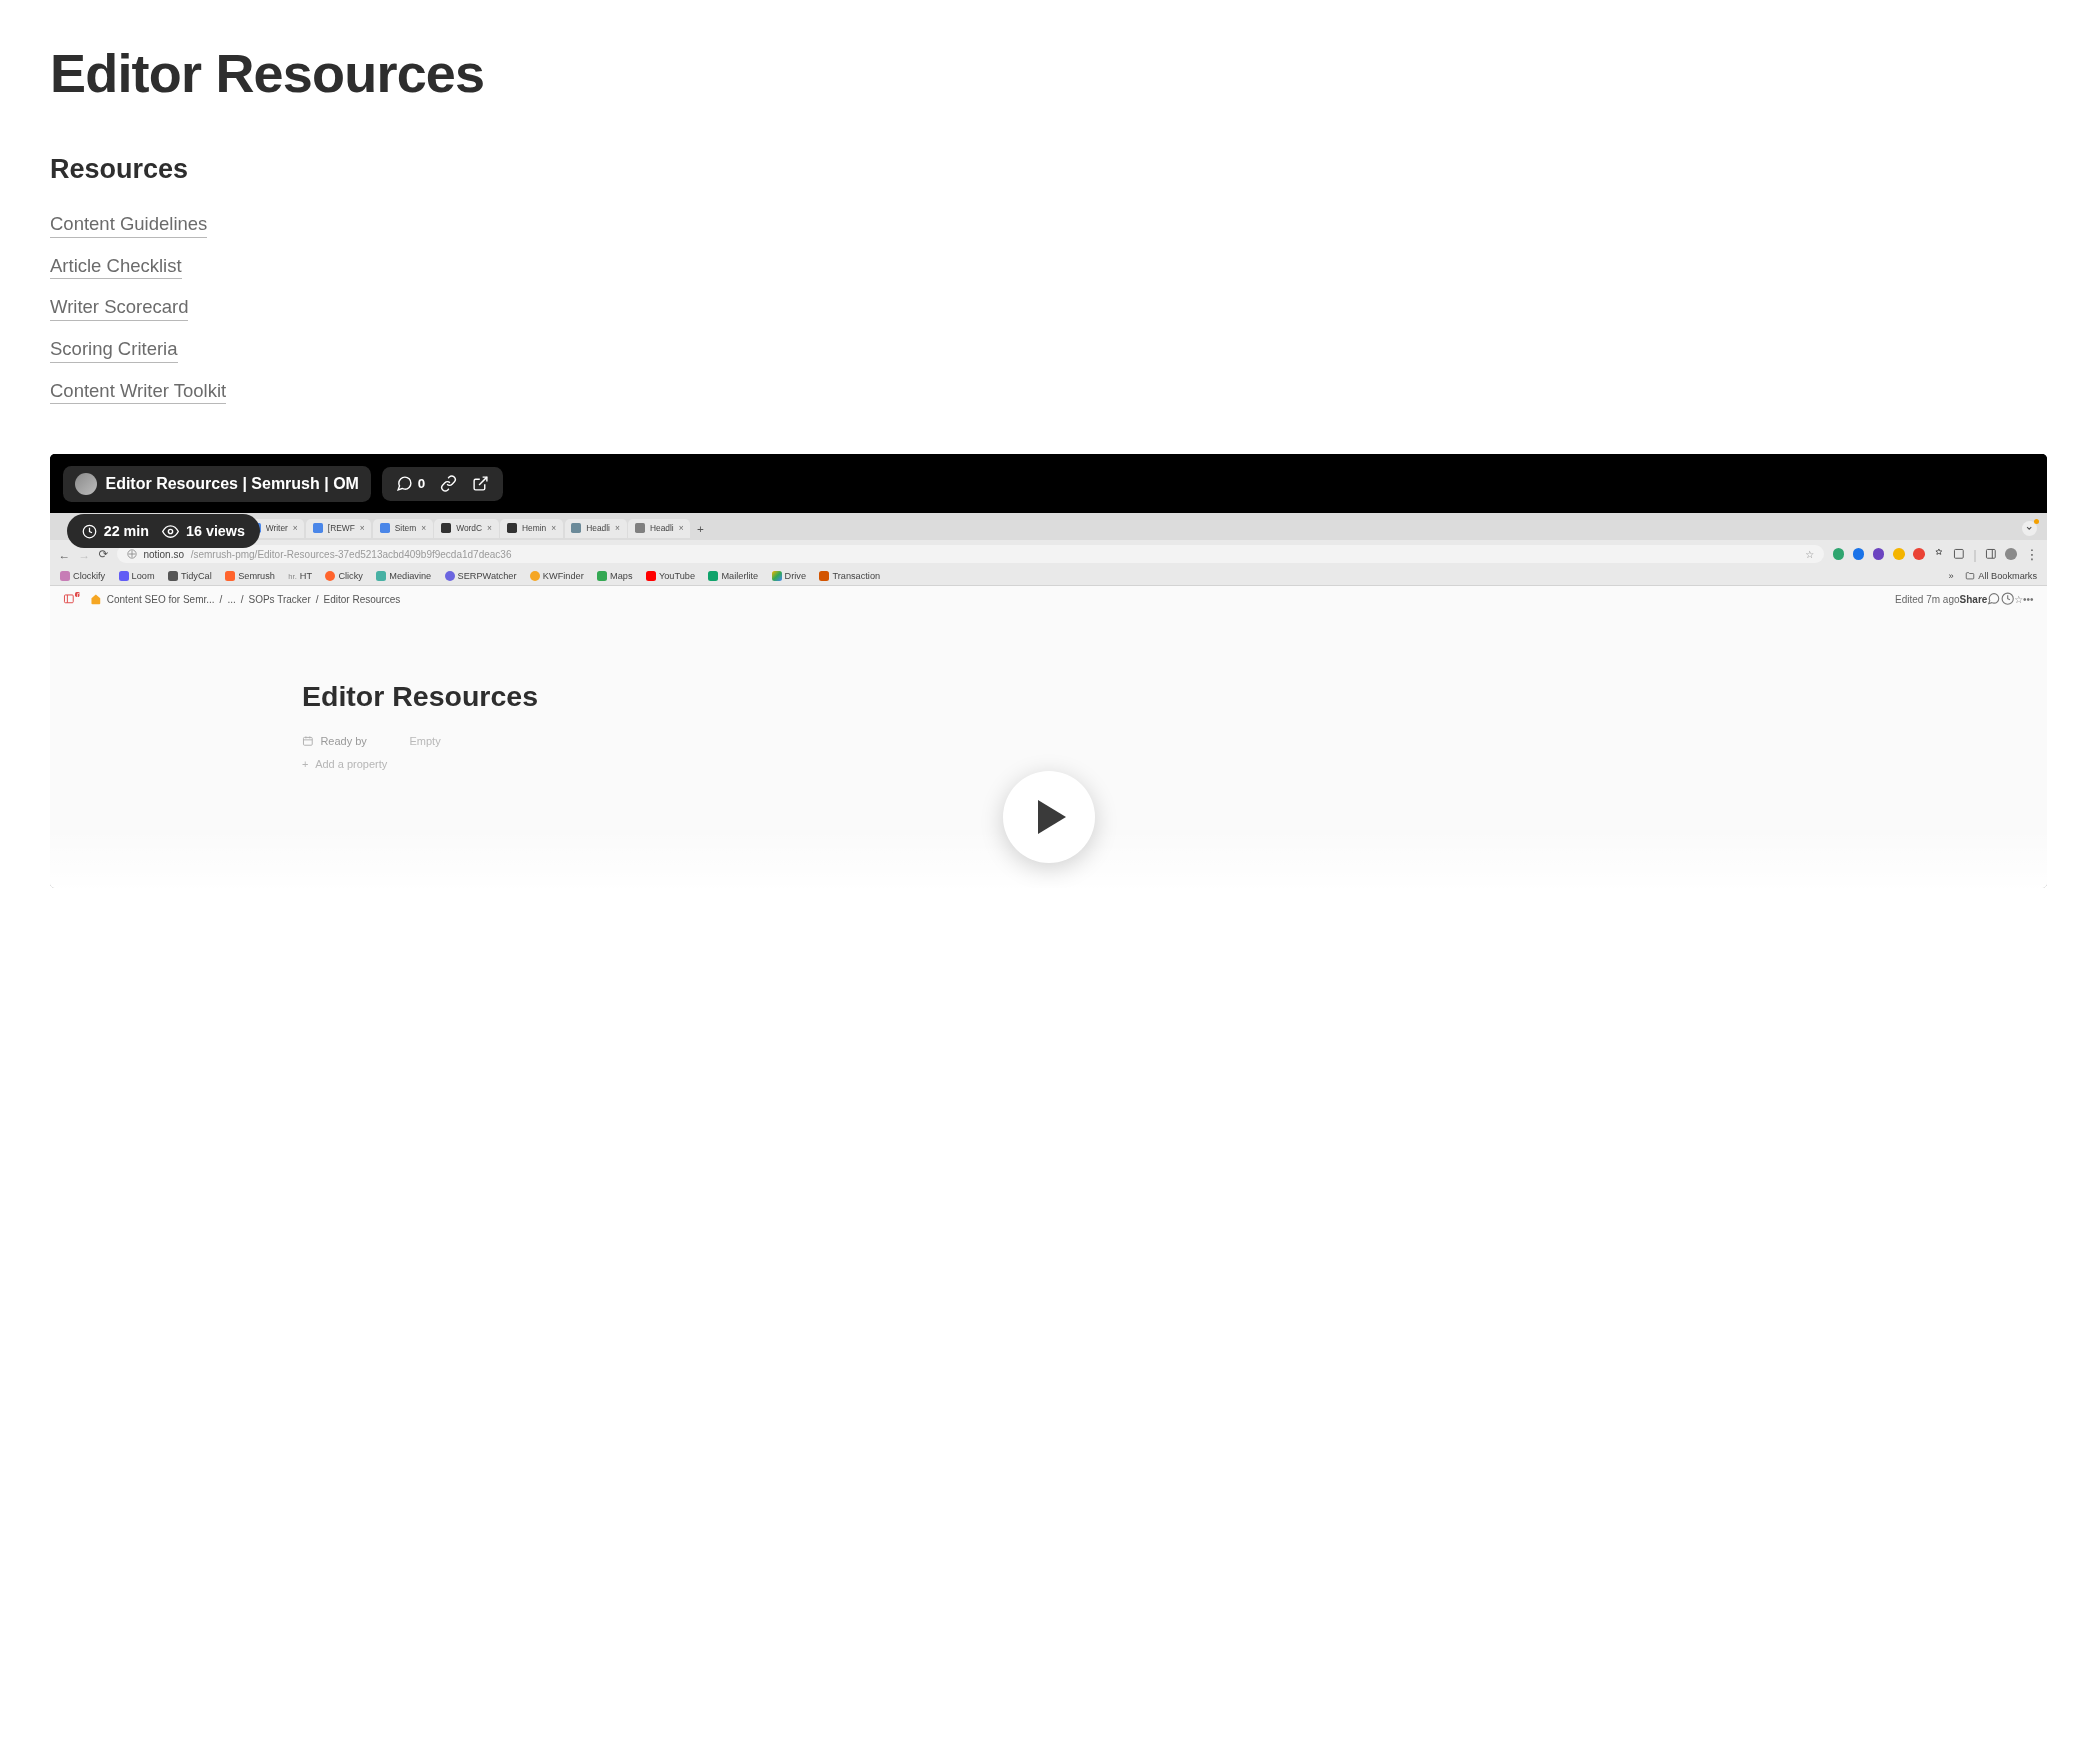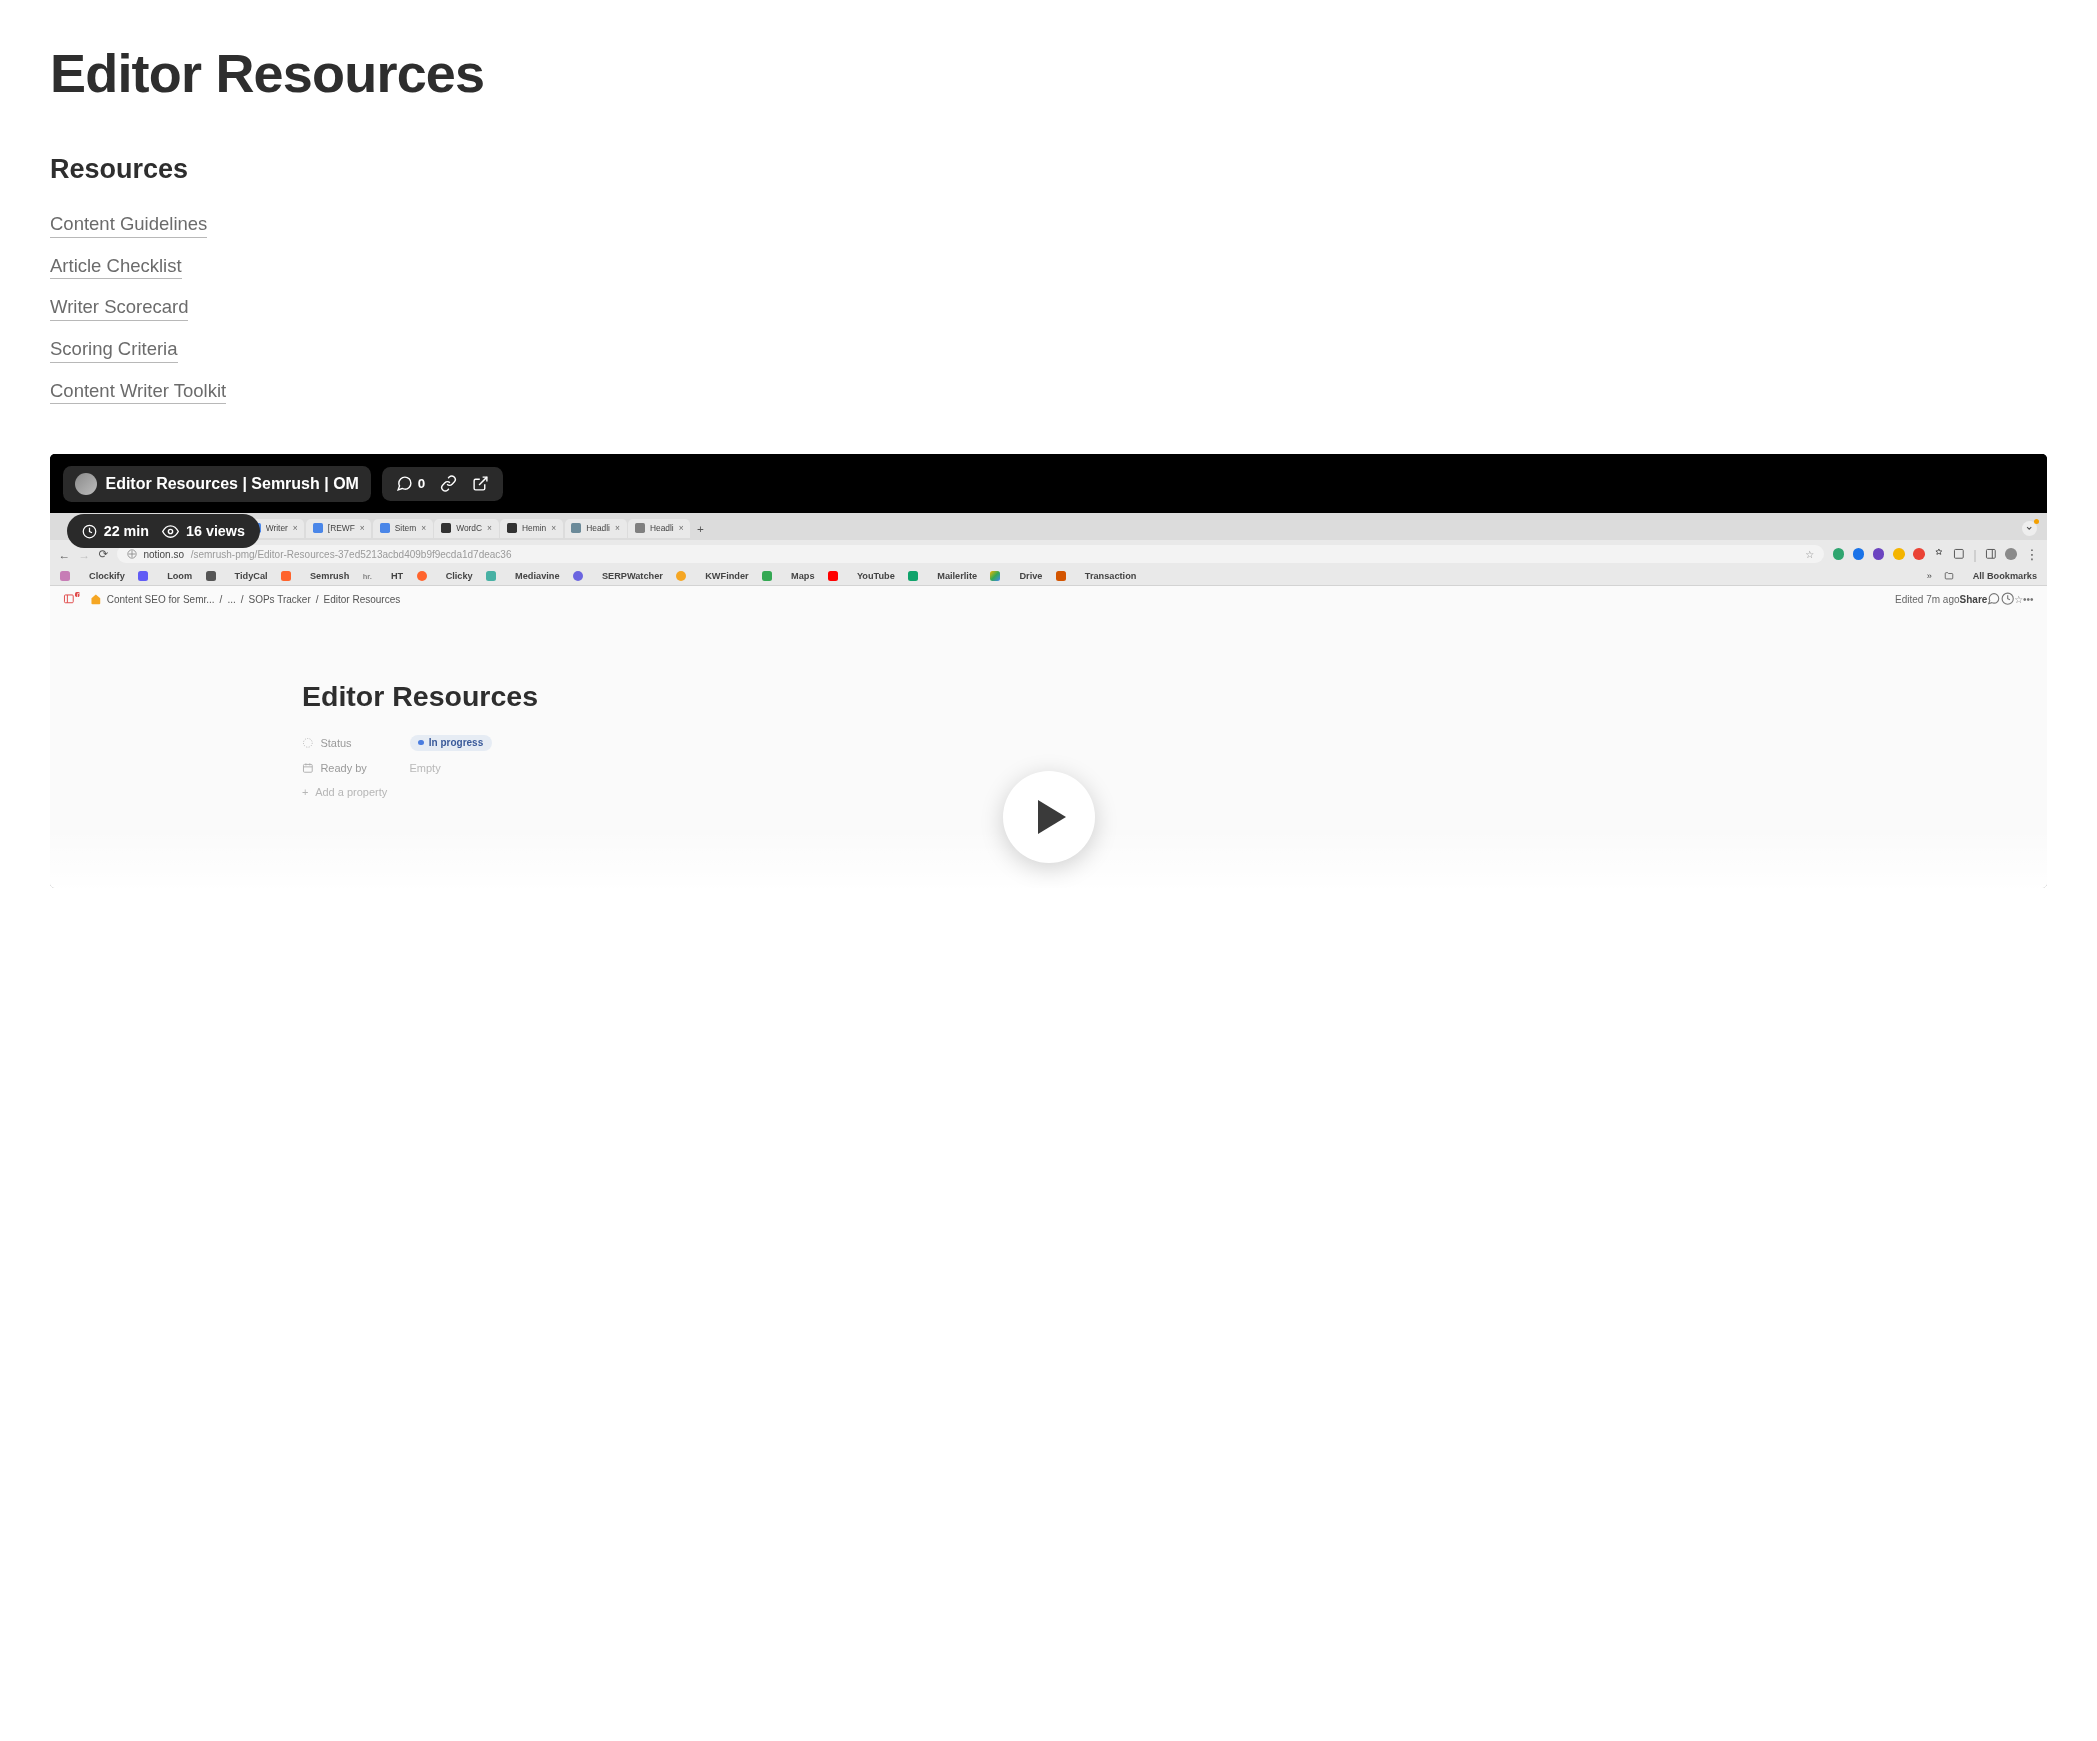--- a/index.html
+++ b/index.html
@@ -147,21 +147,21 @@
     .addr-ico { width:11.7px; height:11.7px; border-radius:50%; }
     .bookmarks-bar {
       background:#e9e9e9;
       border-bottom:0.8px solid #d3d3d3;
       display:flex; align-items:center;
       gap:13.4px;
       padding:3.4px 10px;
       font-size:9.2px;
       color:#444;
     }
-    .bm-item { display:flex; align-items:center; gap:19px;font-weight:bold; }
+    .bm-item { display:flex; align-items:center; gap:3px; }
     .bm-ico { width:10px; height:10px; border-radius:2.5px; }
     .bm-overflow { margin-left:auto; display:flex; align-items:center; gap:11.7px;}
     
     .notion-page { background:#fafafa; min-height: 302px; position:relative; }
     .notion-topbar { display:flex; align-items:center; padding:6.7px 13.4px; font-size:10px; color:#555; }
     .notion-bc { display:flex; align-items:center; gap:5px; }
     .bc-ico { width:11.7px; height:11.7px; }
     .notion-top-right { margin-left:auto; display:flex; align-items:center; gap:0; color:#666; }
     .notion-content { padding: 67px 0 34px 252px; position:relative; }
     .notion-title { font-size:28.5px; font-weight:800; color:#2e2e2e; margin-bottom:22px; }
@@ -453,32 +453,20 @@
               <polyline points="12 6 12 12 16 14"></polyline>
             </svg>
           <span style="color:#777">☆</span>
           <span style="color:#777">•••</span>
         </div>
       </div>
 
       <div class="notion-content">
         <h1 class="notion-title">Editor Resources</h1>
 
-        <div class="prop-row">
-          <span class="prop-label">
-            <svg class="prop-ico" viewBox="0 0 24 24" fill="none" stroke="currentColor" stroke-width="2" stroke-dasharray="2 3">
-                <circle cx="12" cy="12" r="9"></circle>
-              </svg>
-            <span>Status</span>
-          </span>
-          <span class="status-pill">
-            <span class="status-dot"></span>
-            <span>In progress</span>
-          </span>
-        </div>
 
 
 
         <div class="prop-row">
           <span class="prop-label">
             <svg class="prop-ico" viewBox="0 0 24 24" fill="none" stroke="currentColor" stroke-width="2">
                 <rect x="3" y="5" width="18" height="16" rx="2"></rect>
                 <line x1="3" y1="10" x2="21" y2="10"></line>
                 <line x1="8" y1="3" x2="8" y2="7"></line>
                 <line x1="16" y1="3" x2="16" y2="7"></line>

